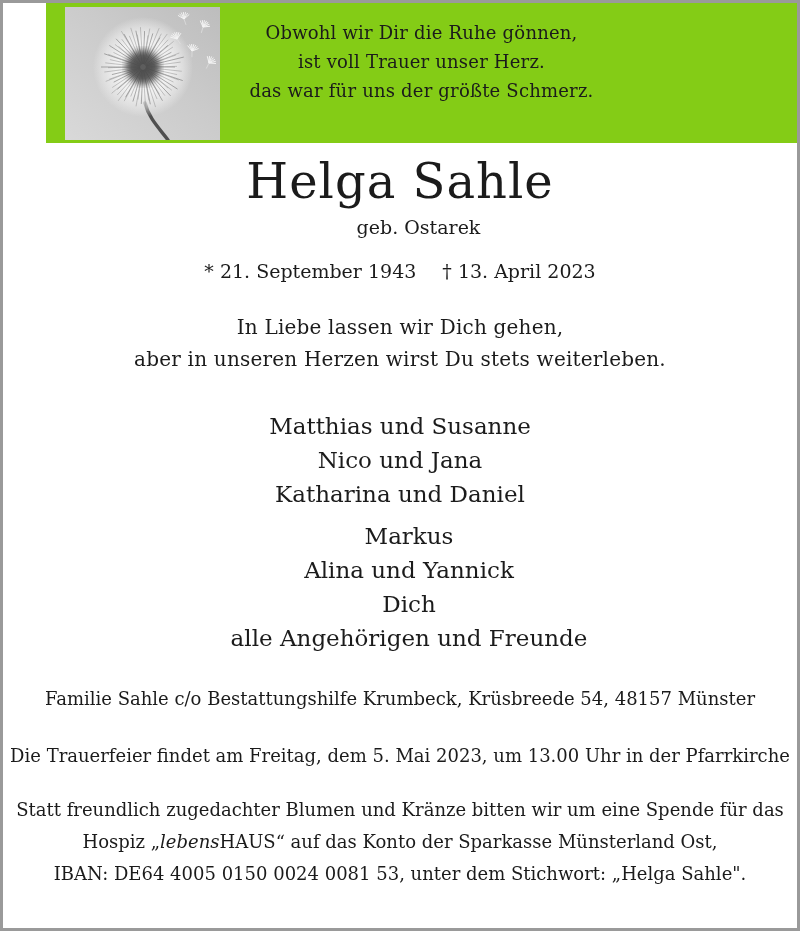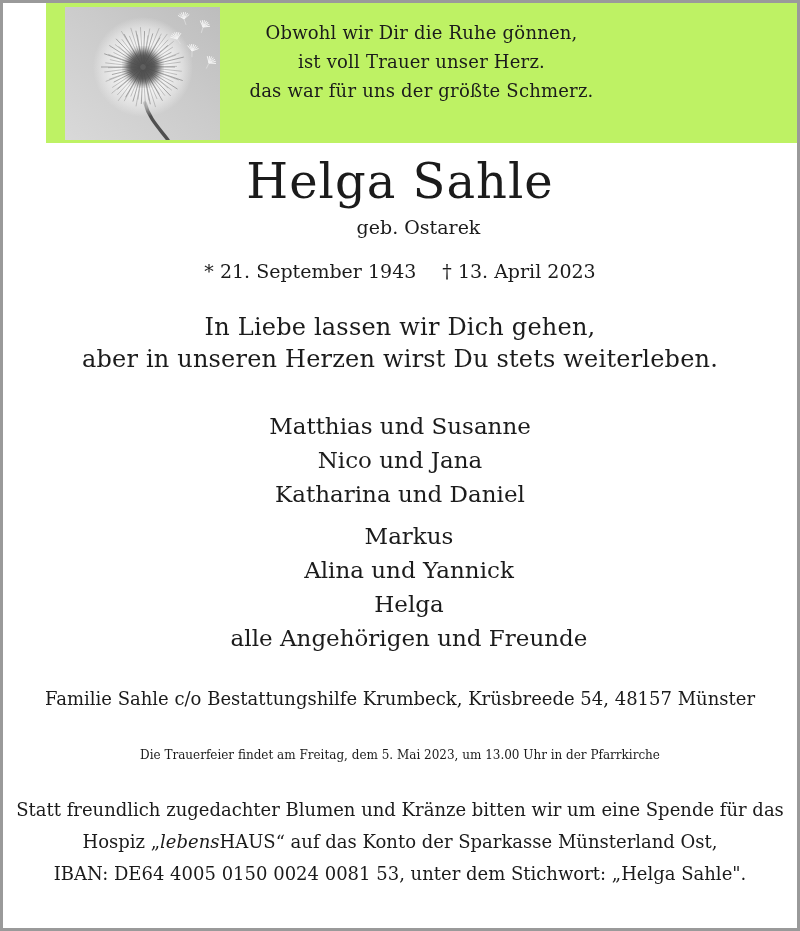--- a/index.html
+++ b/index.html
@@ -3,38 +3,38 @@
 <meta charset="utf-8">
 <style>
   html,body{margin:0;padding:0;background:#ffffff;}
   .page{
     width:800px;height:931px;box-sizing:border-box;
     border:3px solid #9a9a9a;background:#ffffff;
     font-family:"DejaVu Serif",serif;color:#1b1b1b;
     overflow:hidden;position:relative;
   }
   
-  .header{position:relative;height:140px;background:#bef264;margin-left:43px;}
+  .header{position:relative;height:140px;background:#84cc16;margin-left:43px;}
   .photo{position:absolute;left:19px;top:4px;width:155px;height:133px;display:block;}
   .photo svg{display:block;width:100%;height:100%;}
   .poem{
     text-align:center;padding-top:15px;
     font-size:18px;line-height:29px;letter-spacing:.2px;
   }
   
   .main{text-align:center;}
   .name{font-size:48px;line-height:56px;margin-top:10px;letter-spacing:1px;}
   .maiden{font-size:19px;line-height:24px;margin-top:6px;margin-left:37px;}
   .dates{font-size:19px;line-height:24px;margin-top:20px;}
   .dates .death{margin-left:26px;}
-  .farewell{font-size:24px;line-height:32px;margin-top:28px;letter-spacing:.2px;}
+  .farewell{font-size:20px;line-height:32px;margin-top:28px;letter-spacing:.2px;}
   .mourners-1{font-size:23px;line-height:34px;margin-top:34px;}
   .mourners-2{font-size:23px;line-height:34px;margin-top:8px;margin-left:18px;}
   .address{font-size:18px;line-height:24px;margin-top:32px;}
-  .service{font-size:12px;line-height:33px;margin-top:28px;}
+  .service{font-size:18px;line-height:33px;margin-top:28px;}
   .donation{font-size:18px;line-height:32px;margin-top:22px;}
   .italic{font-style:italic;}
 </style>
 </head>
 <body>
 
 <div class="page">
 
   <div class="header">
     <span class="photo">
@@ -213,21 +213,21 @@
 
     <div class="mourners-1">
       <div>Matthias und Susanne</div>
       <div>Nico und Jana</div>
       <div>Katharina und Daniel</div>
     </div>
 
     <div class="mourners-2">
       <div>Markus</div>
       <div>Alina und Yannick</div>
-      <div>Helga</div>
+      <div>Dich</div>
       <div>alle Angehörigen und Freunde</div>
     </div>
 
     <div class="address">Familie Sahle c/o Bestattungshilfe Krumbeck, Krüsbreede 54, 48157 Münster</div>
 
     <div class="service">
       <div>Die Trauerfeier findet am Freitag, dem 5. Mai 2023, um 13.00 Uhr in der Pfarrkirche</div>
     </div>
 
     <div class="donation">

